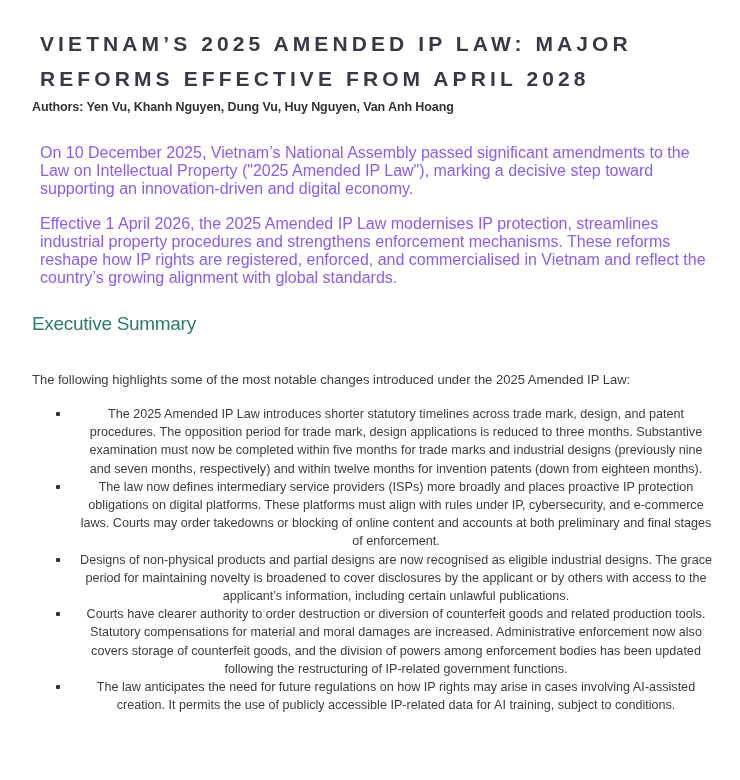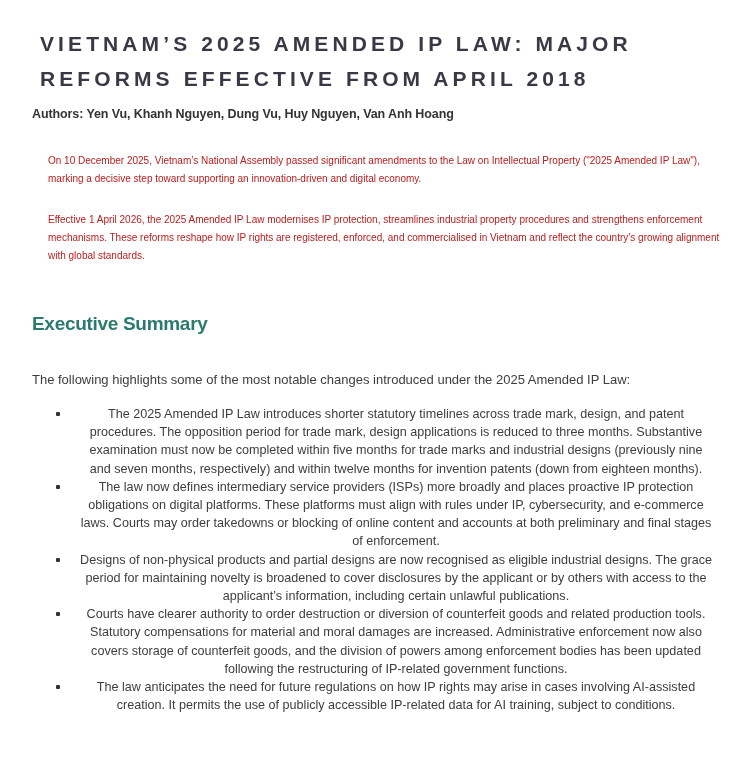--- a/index.html
+++ b/index.html
@@ -35,40 +35,39 @@
       color: #3b3845;
     }
     .authors {
       position: absolute;
       left: 0;
       top: 100px;
       font-size: 12.5px;
       font-weight: bold;
       color: #333333;
       letter-spacing: -0.1px;
-      margin-top: 7px;
     }
     .para {
       position: absolute;
       left: 0;
       width: 680px;
-      font-size: 10px;
+      font-size: 16px;
       line-height: 18px;
-      margin: 16px;
-      color: #b91c1c;
+      margin: 8px;
+      color: #8b5cf6;
     }
     .para-1 { top: 136px; }
-    .para-2 { top: 195px; }
+    .para-2 { top: 207px; }
     .section-heading {
       position: absolute;
       left: 0;
       top: 313px;
       margin: 0;
       font-size: 19px;
-      font-weight: bold;
+      font-weight: normal;
       color: #2b7a6f;
       letter-spacing: -0.3px;
     }
     .intro {
       position: absolute;
       left: 0;
       top: 371px;
       font-size: 13px;
       line-height: 18px;
       color: #3d3d3d;
@@ -103,21 +102,21 @@
     .bullet-text {
       display: block;
     }
   </style>
 </head>
 <body>
 
 <div class="page">
   <h1 class="title">
     <span>VIETNAM’S 2025 AMENDED IP LAW: MAJOR</span><br>
-    <span>REFORMS EFFECTIVE FROM APRIL 2018</span>
+    <span>REFORMS EFFECTIVE FROM APRIL 2028</span>
   </h1>
 
   <div class="authors">Authors: Yen Vu, Khanh Nguyen, Dung Vu, Huy Nguyen, Van Anh Hoang</div>
 
   <p class="para para-1">On 10 December 2025, Vietnam’s National Assembly passed significant amendments to the Law on Intellectual Property ("2025 Amended IP Law"), marking a decisive step toward supporting an innovation-driven and digital economy.</p>
   <p class="para para-2">Effective 1 April 2026, the 2025 Amended IP Law modernises IP protection, streamlines industrial property procedures and strengthens enforcement mechanisms. These reforms reshape how IP rights are registered, enforced, and commercialised in Vietnam and reflect the country’s growing alignment with global standards.</p>
 
   <h2 class="section-heading">Executive Summary</h2>
 
   <p class="intro">The following highlights some of the most notable changes introduced under the 2025 Amended IP Law:</p>

